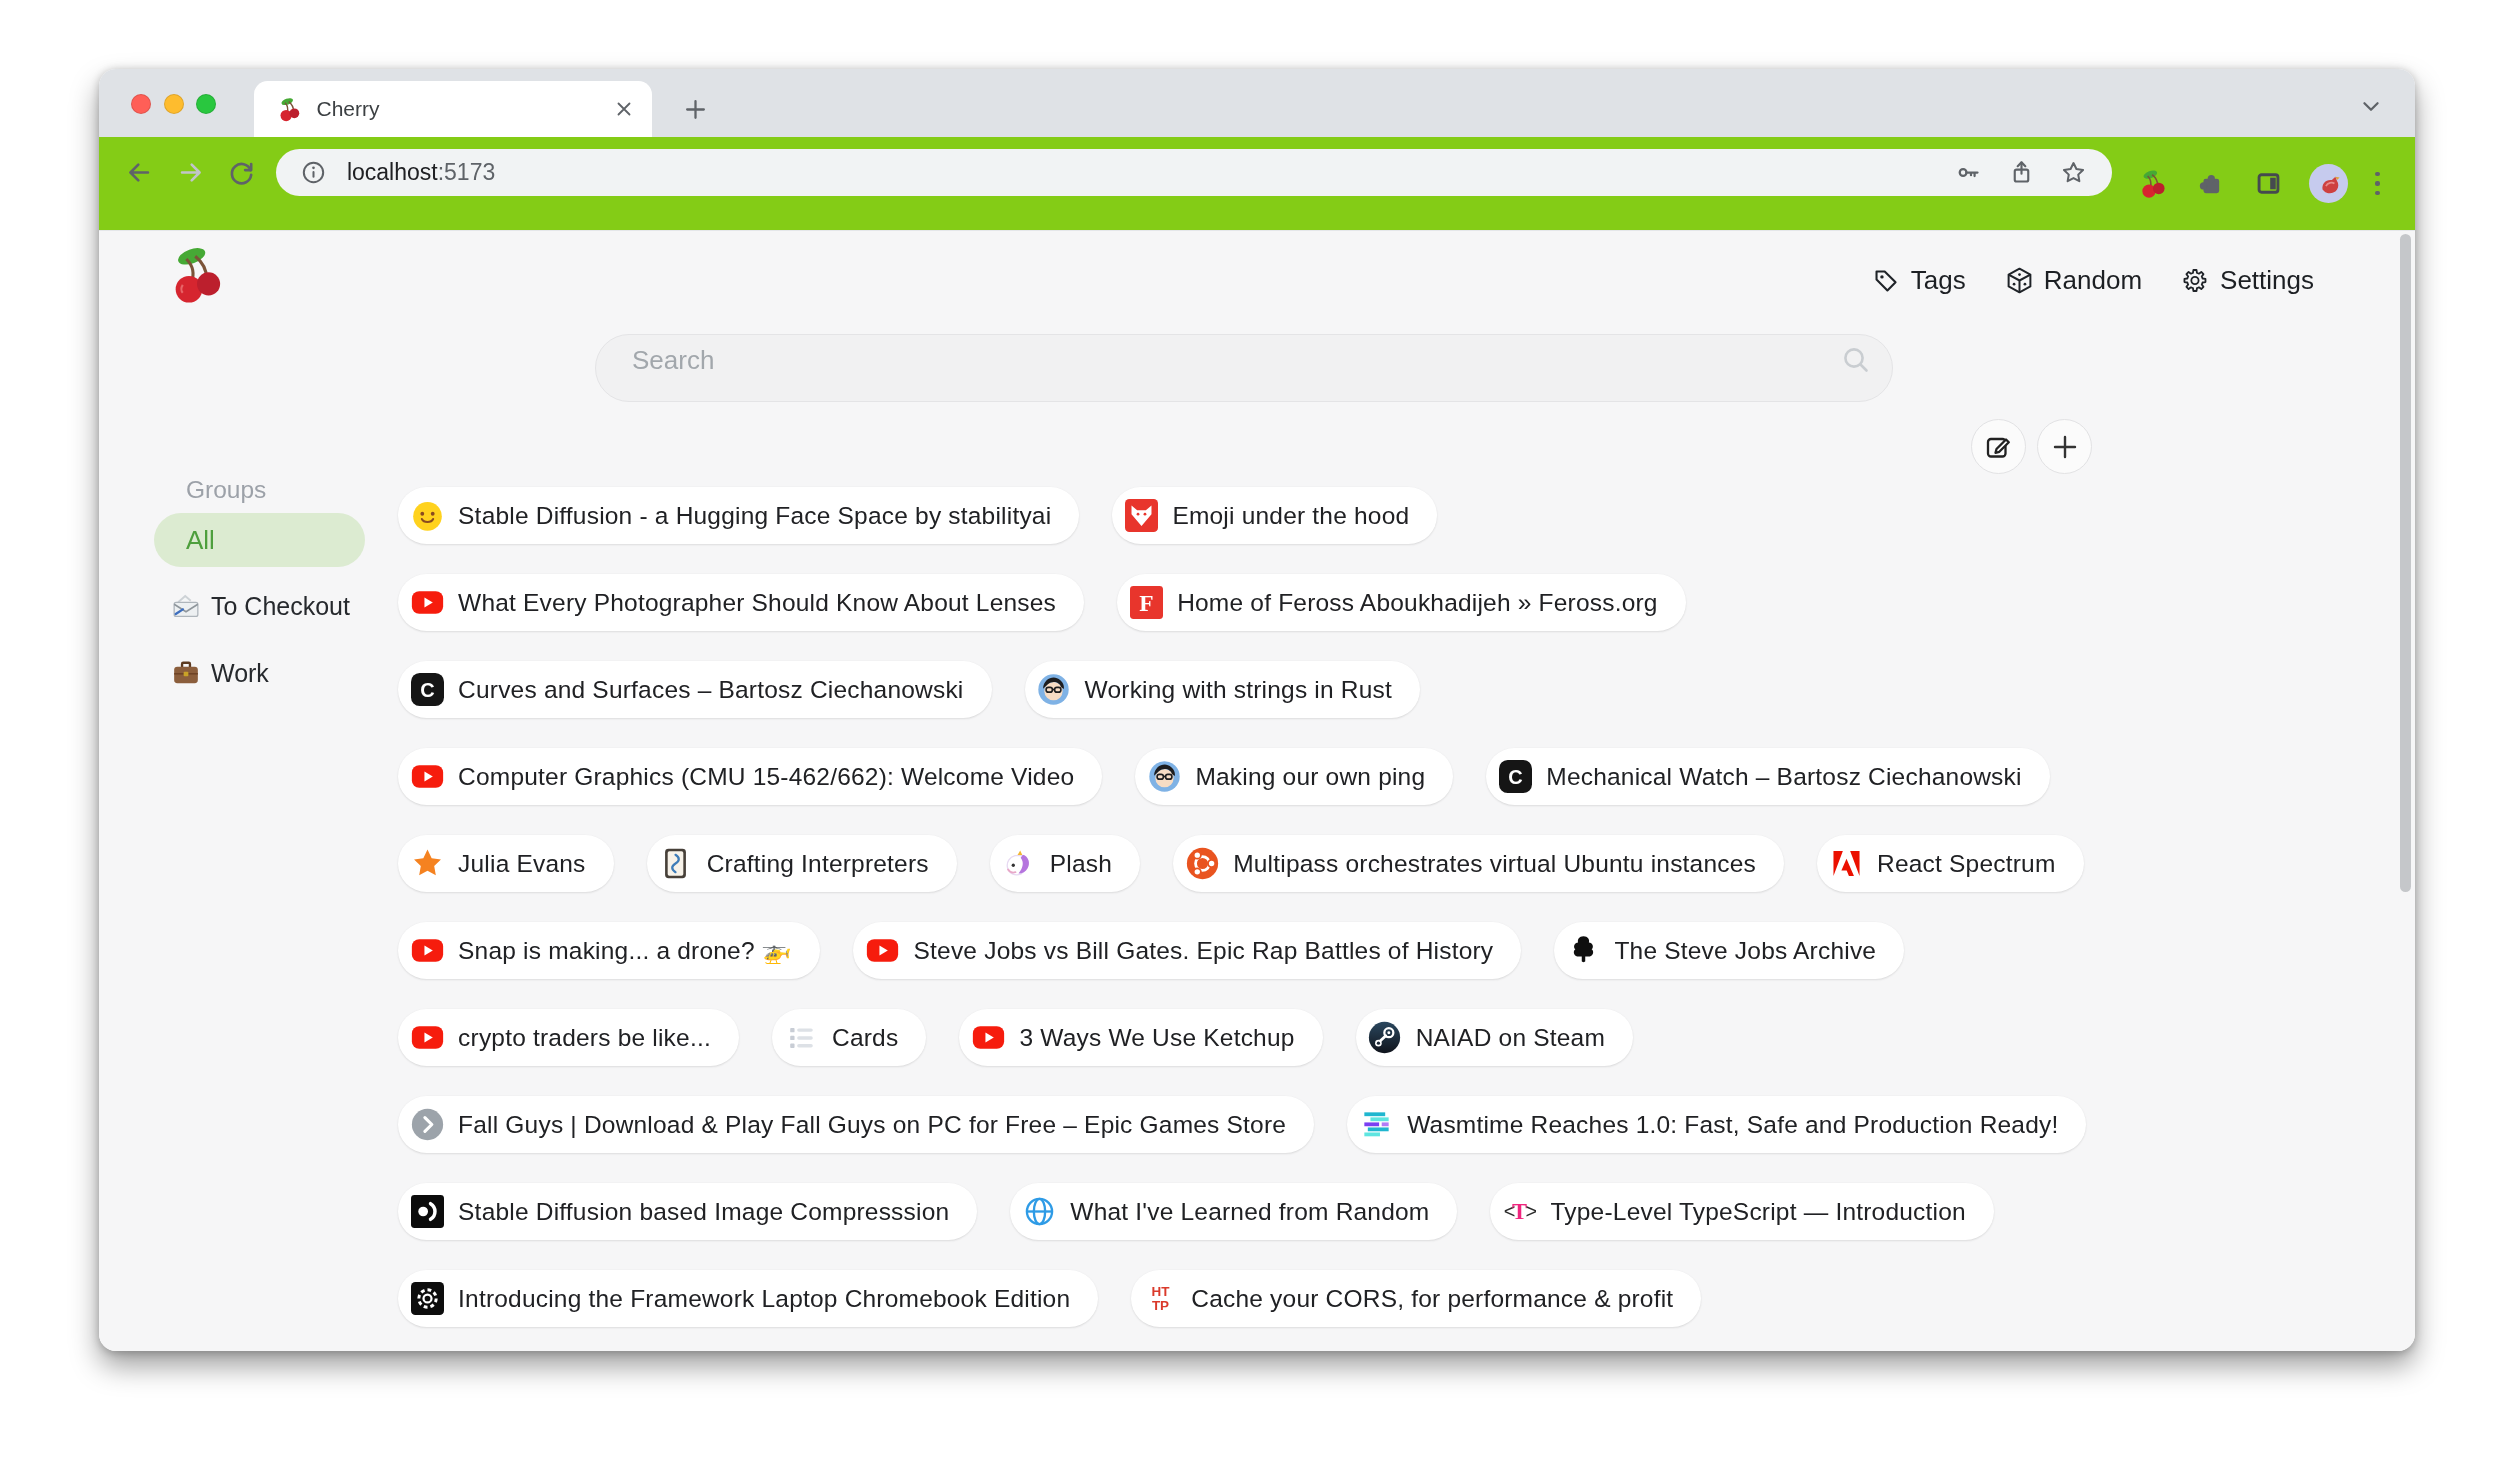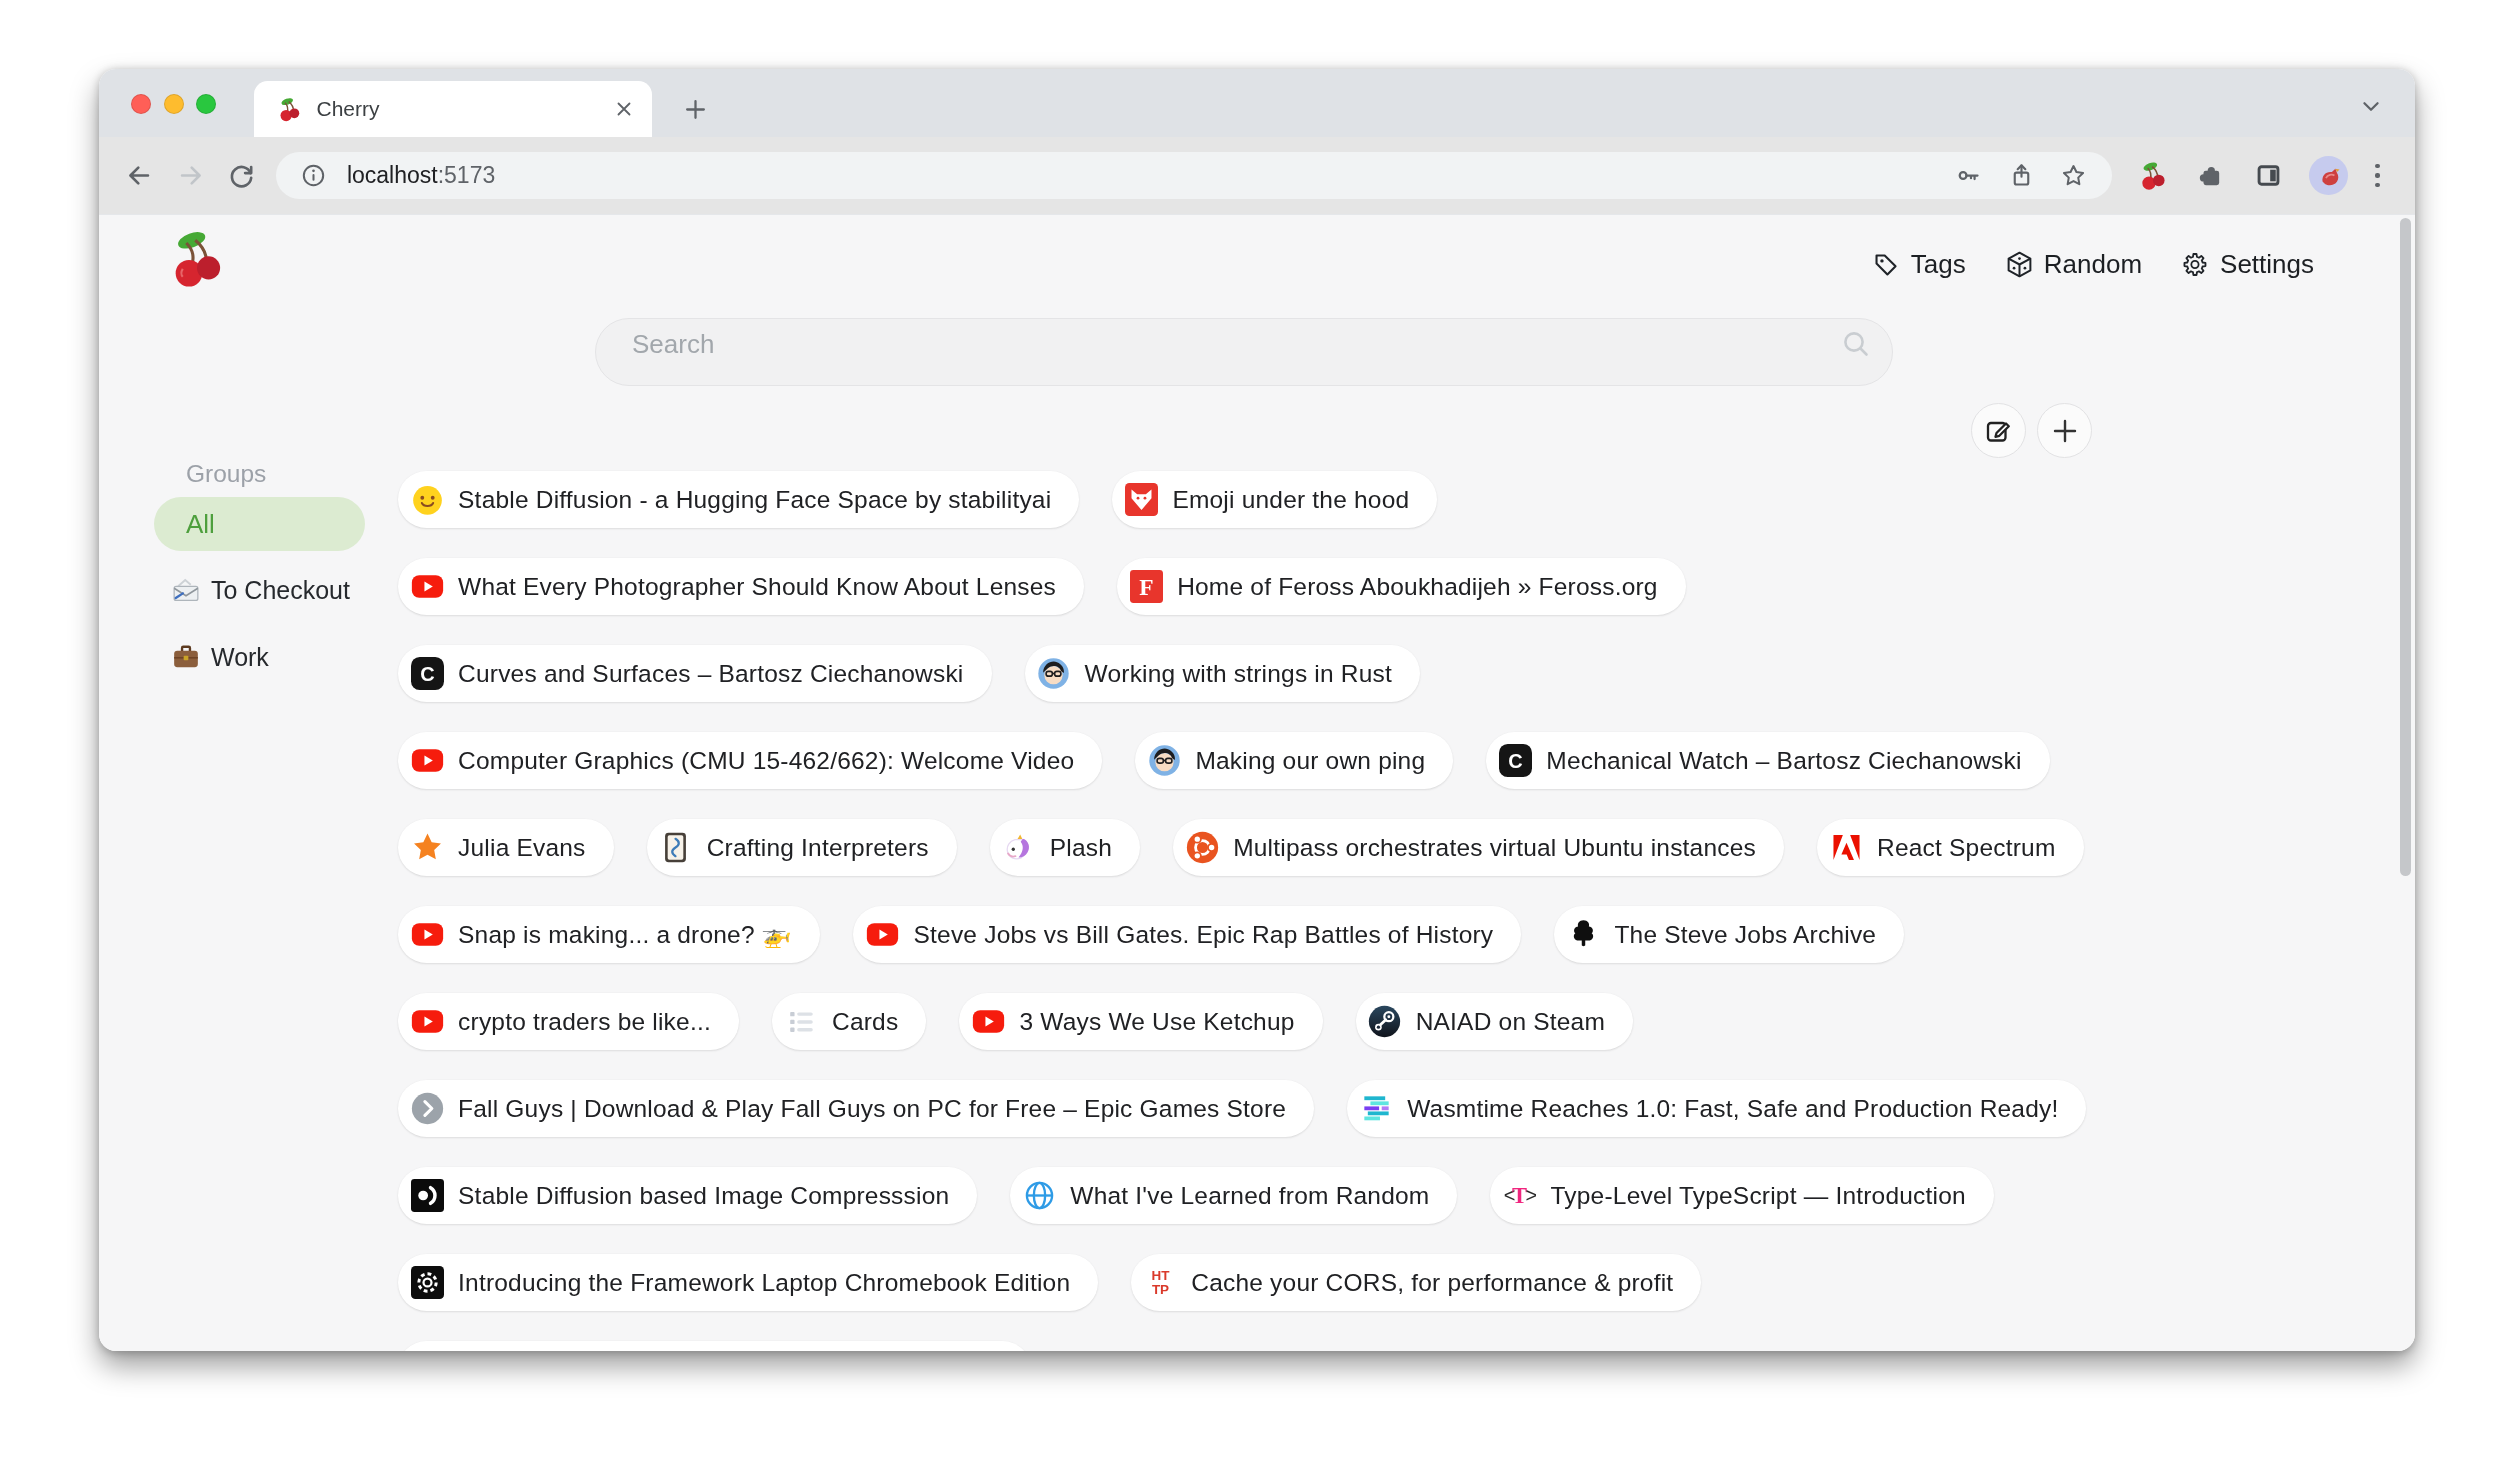--- a/index.html
+++ b/index.html
@@ -24,21 +24,21 @@
     position:absolute;left:155px;top:12px;width:398px;height:56px;background:#fff;
     border-radius:13.5px 13.5px 0 0;display:flex;align-items:center;
     padding:0 12px 0 22px;box-sizing:border-box;gap:13.5px;
   }
   .tab-fav{width:27px;height:27px;flex:none}
   .tab-fav svg,.logo svg,.ext-cherry svg{width:100%;height:100%;display:block}
   .tab-title{font-size:21px;color:#3C4043;flex:1;white-space:nowrap;overflow:hidden}
   .tab-close{width:32px;height:32px;display:flex;align-items:center;justify-content:center;border-radius:50%;cursor:pointer}
   .newtab{position:absolute;left:574px;top:18.6px;width:44px;height:44px;display:flex;align-items:center;justify-content:center;border-radius:50%;cursor:pointer}
   .strip-chevron{position:absolute;right:29px;top:22px;width:30px;height:30px;cursor:pointer}
-  .toolbar{height:69px;background:#e5e5e5;border-bottom:0.8px solid #E5E7EA;display:flex;align-items:center;padding:4px 17px;gap:5px;flex:none;}
+  .toolbar{height:69px;background:#84cc16;border-bottom:0.8px solid #E5E7EA;display:flex;padding:12px 17px;gap:5px;flex:none;}
   .tbtn{width:46px;height:46px;display:flex;align-items:center;justify-content:center;border-radius:50%;flex:none;cursor:pointer}
   .tbtn svg{width:29px;height:29px;display:block}
   .urlbar{flex:1;height:47px;background:#F1F3F4;border-radius:24px;display:flex;align-items:center;gap:13.5px;padding:0 18.6px;margin:0 6.8px;min-width:0;cursor:text}
   .url{font-size:23px;color:#202124;white-space:nowrap}
   .url i{font-style:normal;color:#5F6368}
   .url-spacer{flex:1}
   .inurl{width:39px;height:39px;display:flex;align-items:center;justify-content:center;border-radius:50%;cursor:pointer;flex:none}
   .inurl svg{width:27px;height:27px}
   .right-icons{display:flex;align-items:center;gap:22px;padding:0 13.5px;flex:none}
   .ext-cherry{width:32px;height:32px;cursor:pointer}

